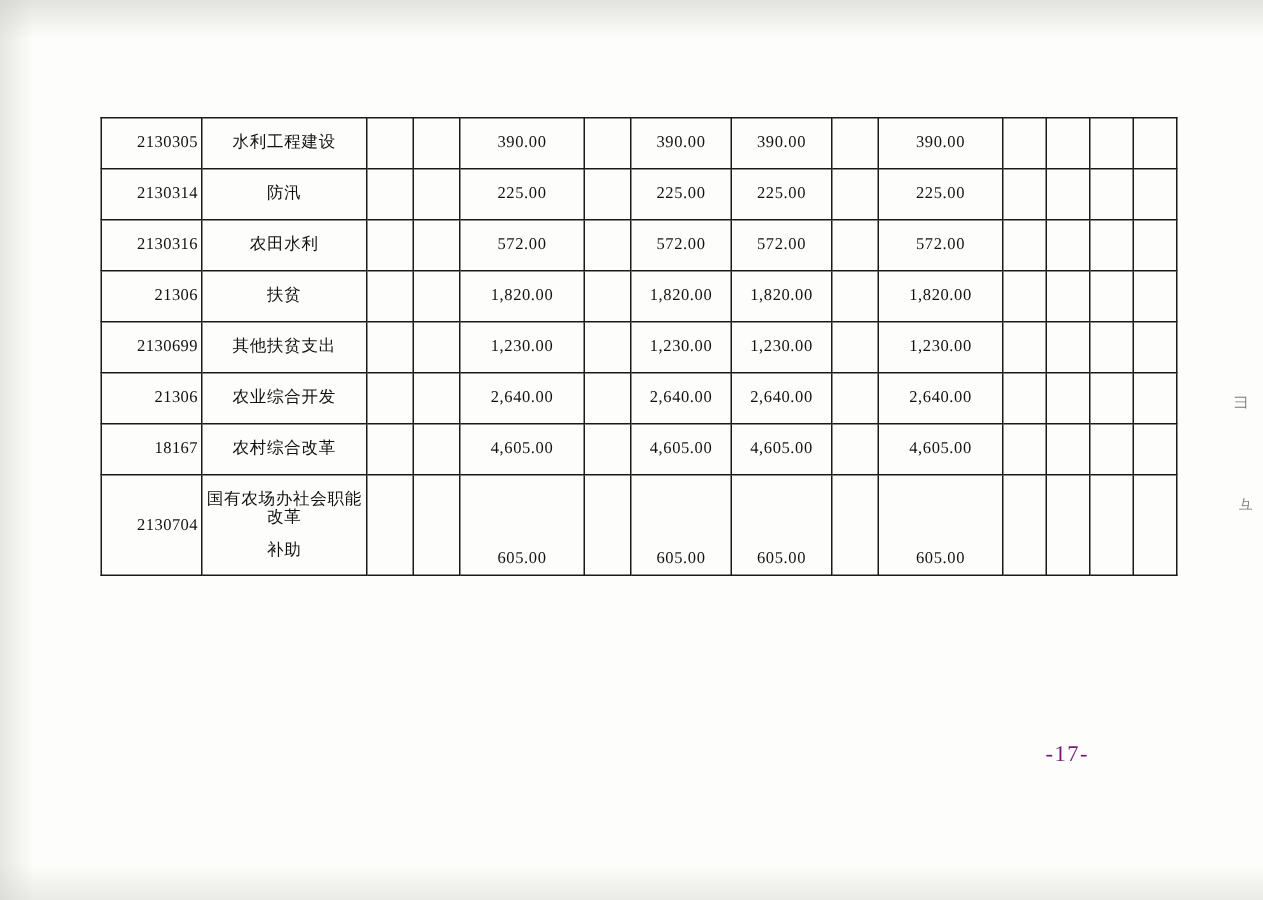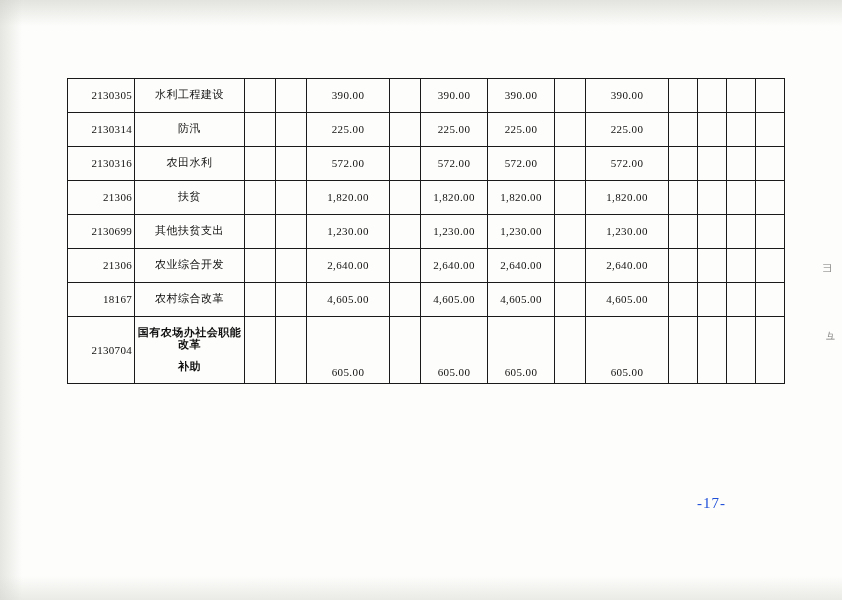--- a/index.html
+++ b/index.html
@@ -71,36 +71,35 @@
   }
   td.tail {
     width: 24px;
   }
   tr.tall td {
     height: 62px;
   }
   .name-two-line {
     display: block;
     text-align: center;
-    font-weight: bold;
   }
   .name-two-line .l1 { display: block; }
   .name-two-line .l2 { display: block; margin-top: 9px; }
   .tall .valcell {
     vertical-align: bottom;
     padding-bottom: 4px;
     border-radius: 23px;
   }
   .page-number {
     position: absolute;
     left: 697px;
     top: 495px;
     font-size: 15px;
     font-family: "Liberation Serif", serif;
-    color: #1d4ed8;
+    color: #701a75;
     letter-spacing: 1px;
   }
   .margin-mark {
     position: absolute;
     font-size: 9px;
     color: #777;
   }
   .mark-a { left: 823px; top: 262px; }
   .mark-b { left: 826px; top: 330px; }
   .edge-shadow-top {

